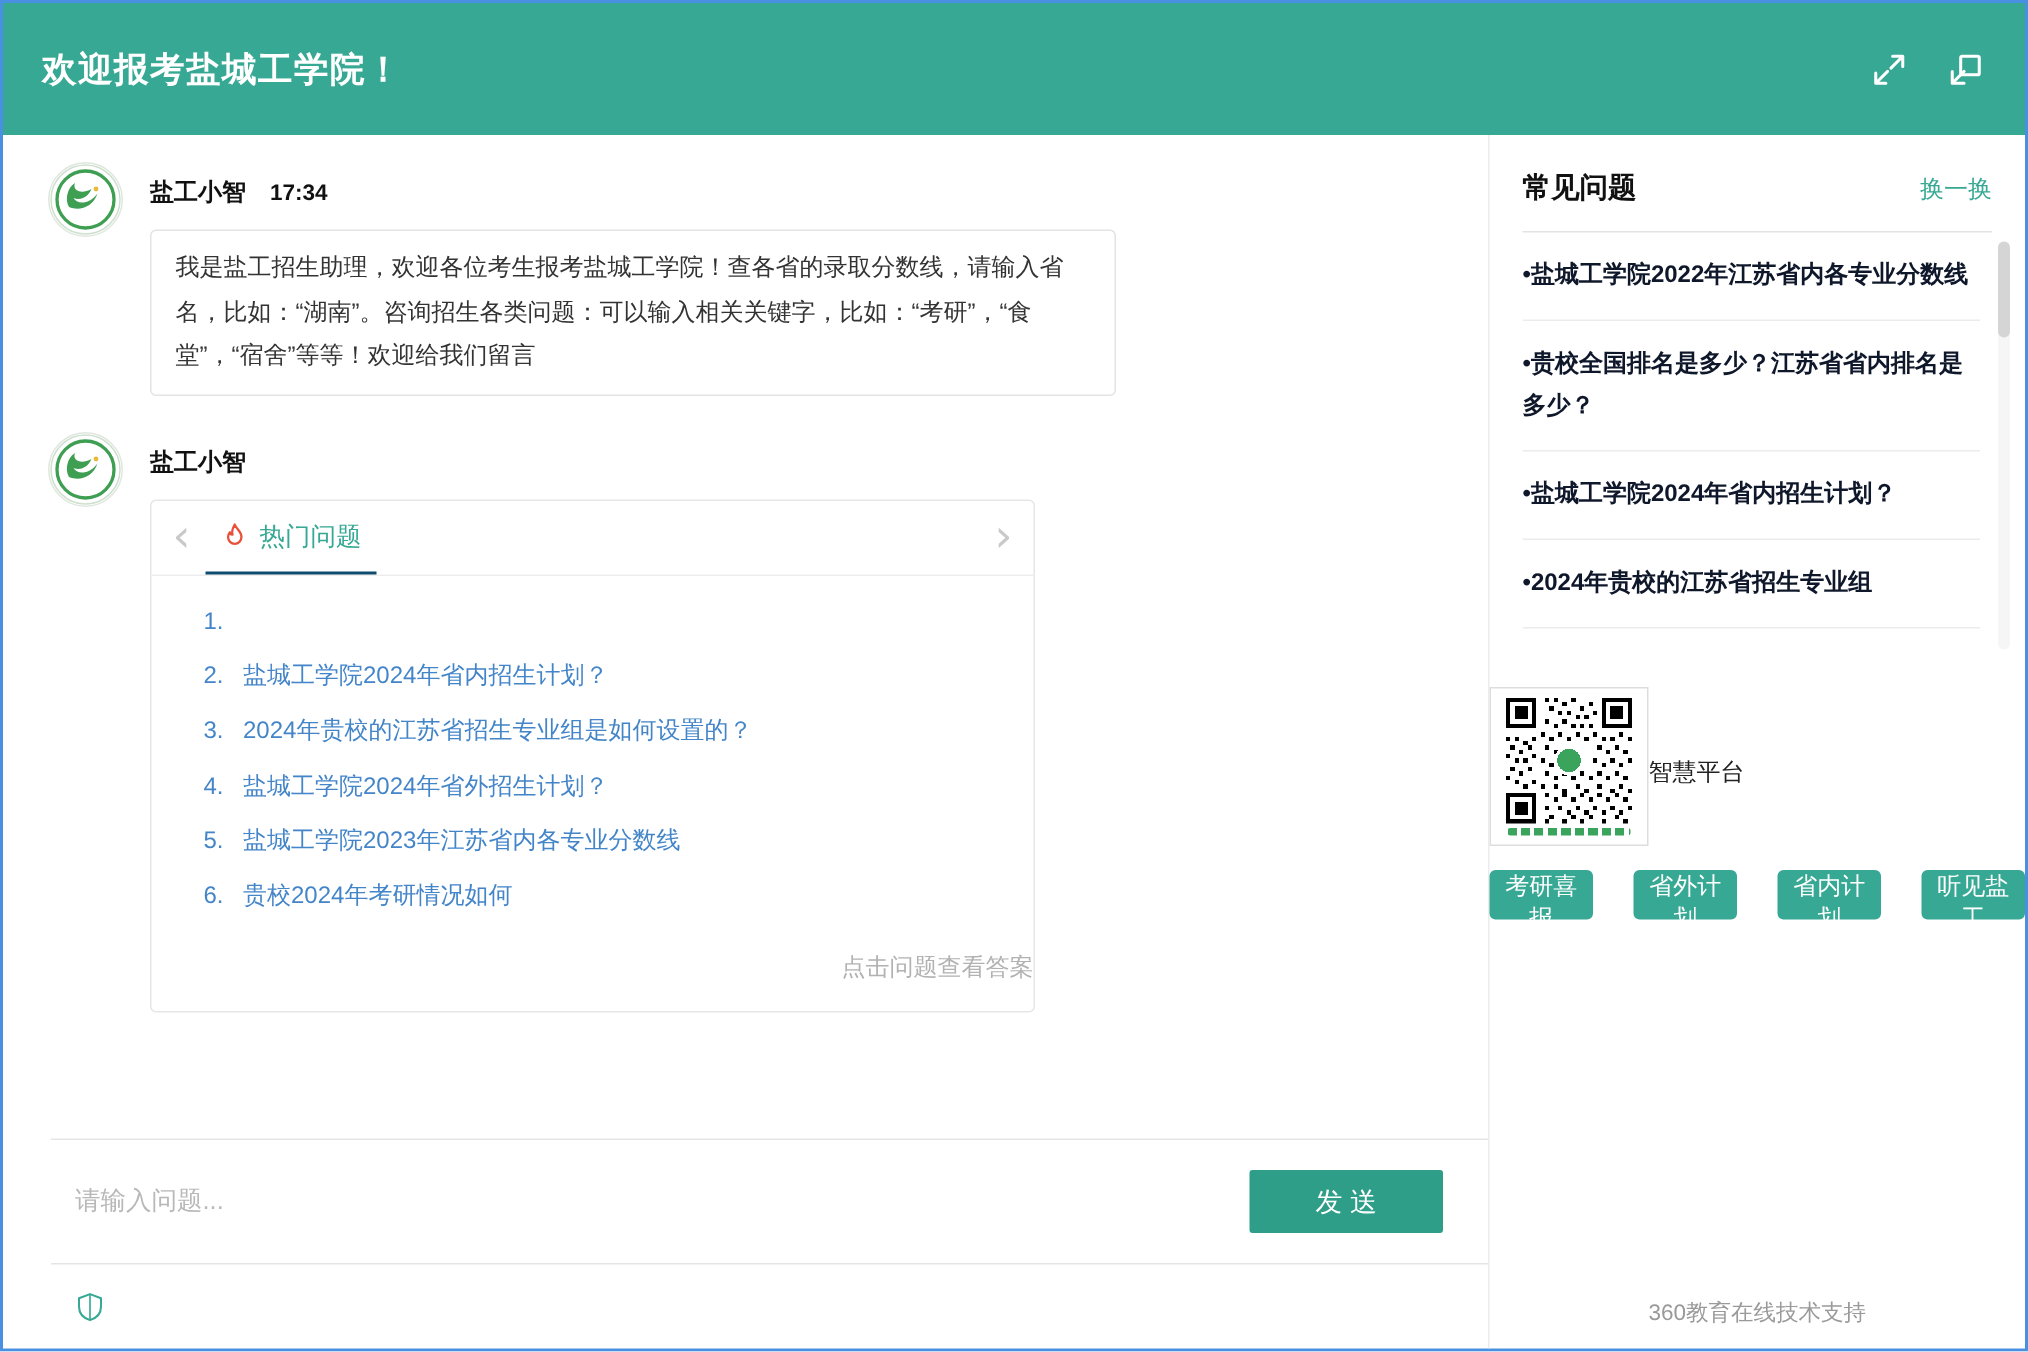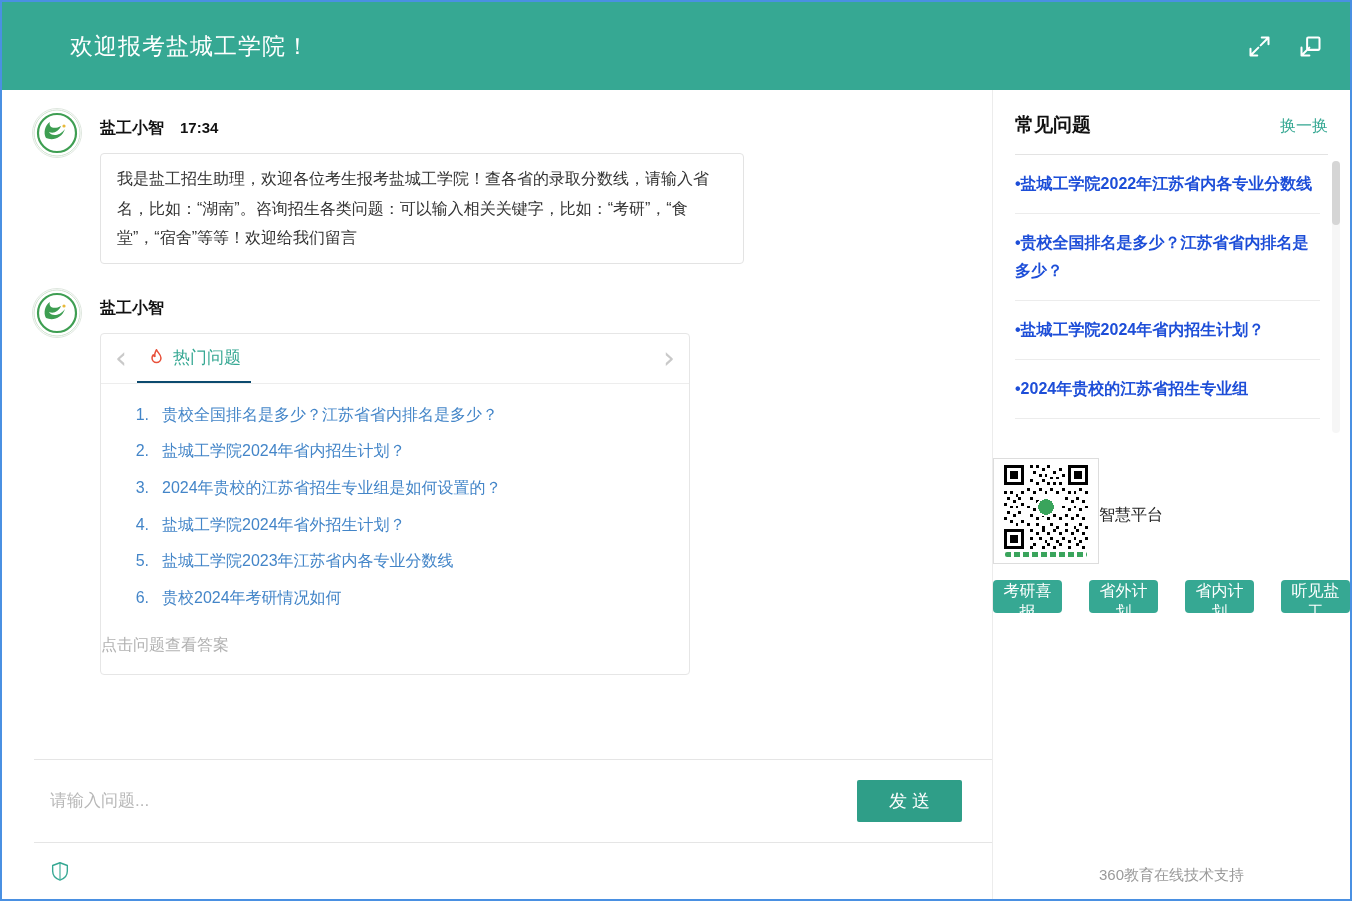--- a/index.html
+++ b/index.html
@@ -6,21 +6,21 @@
   html,body { margin:0; padding:0; background:#eef2f5; }
   .window {
     width:1352px; height:901px; margin:0 auto;
     border:2px solid #4a90e2; background:#fff;
     display:flex; flex-direction:column;
     font-family:"Liberation Sans","DejaVu Sans",sans-serif;
     color:#1a1a1a; overflow:hidden;
   }
   
   .header { flex:none; height:88px; background:#36a893; display:flex; align-items:center; padding:0 26px; }
-  .header-title { color:#fff; font-size:23px; font-weight:normal; letter-spacing:1px;margin-left:42px; }
+  .header-title { color:#fff; font-size:23px; font-weight:bold; letter-spacing:1px; }
   .header-icons { margin-left:auto; display:flex; align-items:center; gap:24px; }
   .hicon { cursor:pointer; display:flex; }
   
   .content { flex:1; display:flex; min-height:0; }
   .chat-col { flex:1; min-width:0; display:flex; flex-direction:column; }
   .sidebar { flex:none; width:358px; border-left:1px solid #ececec; display:flex; flex-direction:column; }
   
   .messages { flex:1; overflow:hidden; padding:18px 24px 0 30px; }
   .msg { display:flex; margin-bottom:24px; }
   .avatar { flex:none; width:50px; height:50px; margin-right:18px; border-radius:50%; border:1px solid #dfe7df; background:#fff; display:flex; align-items:center; justify-content:center; overflow:hidden; }
@@ -32,34 +32,34 @@
   
   .hot-card { width:590px; border:1px solid #e6e6e6; border-radius:4px; background:#fff; }
   .hot-head { display:flex; align-items:center; height:50px; padding:0 14px; border-bottom:1px solid #ededed; }
   .chev { color:#c9c9c9; font-size:30px; line-height:0.8; cursor:pointer; user-select:none; font-family:"DejaVu Sans",sans-serif; }
   .hot-title-wrap { height:50px; display:flex; align-items:center; gap:7px; margin-left:10px; padding:0 10px; border-bottom:2px solid #0c4a6e; }
   .hot-title { color:#36a893; font-size:17px; }
   .hot-head .spacer { flex:1; }
   .hot-list { padding:20px 24px 4px 24px; }
   .hot-item { display:flex; font-size:16px; color:#4385c8; margin-bottom:15px; cursor:pointer; line-height:1.35; }
   .hot-num { flex:none; width:24px; text-align:right; margin-right:13px; }
-  .hot-foot { text-align:left; color:#b2b2b2; font-size:16px; padding:8px 0 18px; }
+  .hot-foot { text-align:right; color:#b2b2b2; font-size:16px; padding:8px 0 18px; }
   
   .chat-footer { flex:none; border-top:1px solid #e5e5e5;margin-left:32px; }
   .input-row { height:82px; display:flex; align-items:center; padding:0 30px 0 14px; }
   .question-input { flex:1; border:0; outline:none; font-size:17px; color:#333; font-family:inherit; background:transparent; }
   .question-input::placeholder { color:#b8b8b8; }
-  .send-btn { flex:none; width:105px; height:42px; background:#2f9e88; color:#fff; border:0; border-radius:2px; font-size:18px; font-family:inherit; cursor:pointer; }
+  .send-btn { flex:none; width:129px; height:42px; background:#2f9e88; color:#fff; border:0; border-radius:2px; font-size:18px; font-family:inherit; cursor:pointer; }
   .bottom-strip { border-top:1px solid #e5e5e5; height:57px; display:flex; align-items:center; padding-left:15px; }
   
   .faq-head { display:flex; align-items:baseline; justify-content:space-between; margin:0 22px 0 22px; padding:22px 0 16px; border-bottom:1px solid #e3e3e3; }
   .faq-title { font-size:19px; font-weight:bold; color:#111; }
   .faq-refresh { color:#36a893; font-size:16px; cursor:pointer; }
   .faq-list { position:relative; margin:0 10px 0 22px; padding-right:20px; height:287px; overflow:hidden; }
-  .faq-item { font-size:16px; font-weight:bold; color:#1d4ed8; line-height:1.75; padding:15px 0; border-bottom:1px solid #ececec; cursor:pointer; }
+  .faq-item { font-size:16px; font-weight:bold; color:#0f172a; line-height:1.75; padding:15px 0; border-bottom:1px solid #ececec; cursor:pointer; }
   .faq-scrollbar { position:absolute; right:0; top:6px; width:8px; height:272px; background:#f6f6f6; border-radius:4px; }
   .faq-thumb { width:8px; height:64px; background:#d5d5d5; border-radius:4px; cursor:pointer; }
   .qr-section { margin-top:16px; width:100%; display:flex; flex-direction:row; align-items:center; padding-right:76px; }
   .qr-box { width:106px; height:106px; border:1px solid #ddd; background:#fff; display:flex; flex-direction:column; align-items:center; justify-content:center; padding:4px; }
   .qr-caption { margin-top:3px; width:82px; height:5px; border-radius:2px; background:repeating-linear-gradient(90deg,#3aa45c 0 6px,transparent 6px 9px); }
   .qr-label { margin-top:9px; font-size:16px; color:#222; }
   .side-buttons { margin-top:16px; display:flex; flex-direction:row; align-items:center; gap:27px; }
   .side-btn { width:90px; height:33px; background:#36a893; color:#fff; border:0; border-radius:4px; font-size:16px; font-family:inherit; cursor:pointer; }
   .side-footer { margin-top:auto; text-align:center; color:#9a9a9a; font-size:15px; padding:10px 0 14px; }
 </style>
@@ -129,21 +129,20 @@
                     <path d="M10 1.8c1.1 3.2 4.7 4.7 4.7 8.8a4.7 4.7 0 0 1-9.4 0c0-1.3.5-2.5 1.3-3.4.2 1 .9 1.7 1.8 1.6C7.6 6.5 8.6 4.3 10 1.8z" stroke="#e8503a" stroke-width="1.6" stroke-linejoin="round"></path>
                   </svg>
                   <span class="hot-title">热门问题</span>
                 </span>
                 <span class="spacer"></span>
                 <span class="chev">›</span>
               </div>
               <div class="hot-list">
                 <div class="hot-item">
                   <span class="hot-num">1.</span>
-                  <span>贵校全国排名是多少？江苏省省内排名是多少？</span>
                 </div>
                 <div class="hot-item">
                   <span class="hot-num">2.</span>
                   <span>盐城工学院2024年省内招生计划？</span>
                 </div>
                 <div class="hot-item">
                   <span class="hot-num">3.</span>
                   <span>2024年贵校的江苏省招生专业组是如何设置的？</span>
                 </div>
                 <div class="hot-item">

